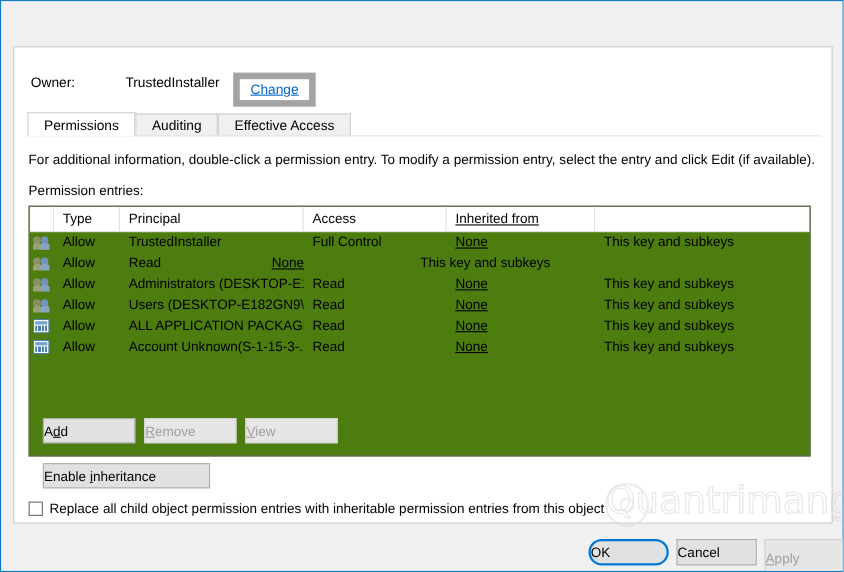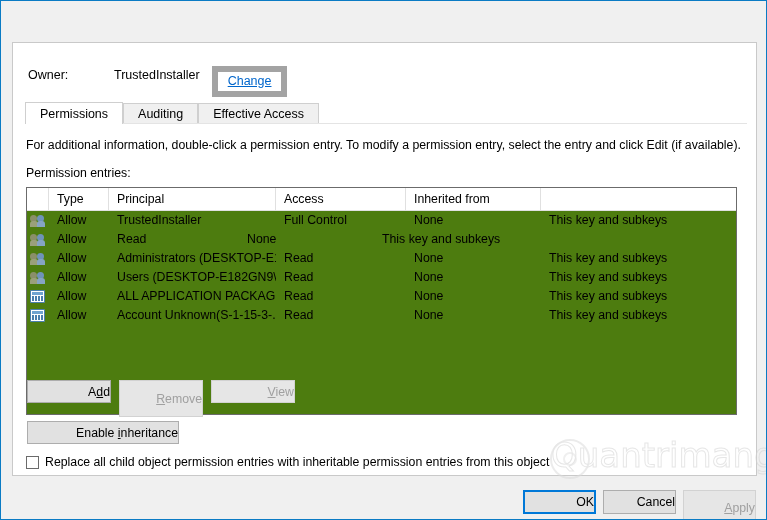--- a/index.html
+++ b/index.html
@@ -188,21 +188,21 @@
     padding-left: 8px;
     box-sizing: border-box;
     border-right: 1px solid #e0e0e0;
     white-space: nowrap;
     overflow: hidden;
   }
   .c-icon  { width: 22px;  padding-left: 0; }
   .c-type  { width: 60px; }
   .c-principal { width: 167px; }
   .c-access { width: 130px; }
-  .c-inherited { width: 135px; }
+  .c-inherited { width: 135px; text-decoration: underline; }
   .c-applies { width: 195px; border-right: none; }
 
   .row {
     display: flex;
     height: 19px;
     font-size: 12.3px;
     color: #000000;
   }
   .cell {
     line-height: 19px;
@@ -259,35 +259,36 @@
   }
 
   
   .btn {
     font-family: "Liberation Sans", "DejaVu Sans", sans-serif;
     font-size: 12.3px;
     color: #000000;
     background: #e1e1e1;
     border: 1px solid #adadad;
     box-sizing: border-box;
-    text-align: right;
+    text-align: left;
     cursor: default;
     padding: 0;
+    margin-left: 12px;
   }
   .btn.disabled {
     color: #a0a0a0;
     background: #e6e6e6;
     border-color: #d2d2d2;
   }
   .btn.default {
     border: 2px solid #0078d7;
     background: #e1e1e1;
   }
   #btn-add      { position: absolute; left: 14px;  top: 337px; width: 84px; height: 23px; }
-  #btn-remove   { position: absolute; left: 106px; top: 337px; width: 84px; height: 37px; }
+  #btn-remove   { position: absolute; left: 106px; top: 337px; width: 84px; height: 23px; }
   #btn-view     { position: absolute; left: 198px; top: 337px; width: 84px; height: 23px; }
   #btn-inherit  { position: absolute; left: 14px;  top: 378px; width: 152px; height: 23px; }
 
   .acc { text-decoration: underline; }
 
   
   #replace-row {
     position: absolute;
     left: 13px;
     top: 412px;
@@ -299,21 +300,21 @@
   }
   #replace-box {
     width: 13px; height: 13px;
     border: 1px solid #6b6b6b;
     background: #ffffff;
     box-sizing: border-box;
     margin-right: 6px;
   }
 
   
-  #btn-ok     { position: absolute; left: 522px; top: 489px; width: 73px; height: 24px; }
+  #btn-ok     { position: absolute; left: 522px; top: 489px; width: 73px; height: 24px; border-radius: 12px; }
   #btn-cancel { position: absolute; left: 602px; top: 489px; width: 73px; height: 24px; }
   #btn-apply  { position: absolute; left: 682px; top: 489px; width: 73px; height: 35px; }
 
   
   #watermark {
     position: absolute;
     left: 505px;
     top: 432px;
     width: 250px;
     height: 52px;

